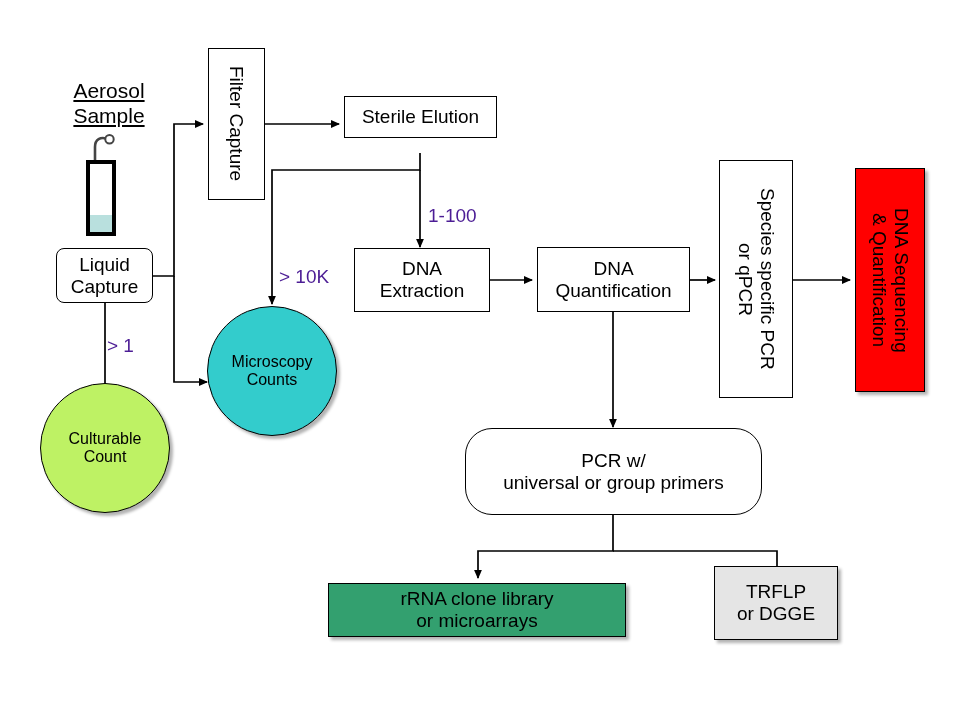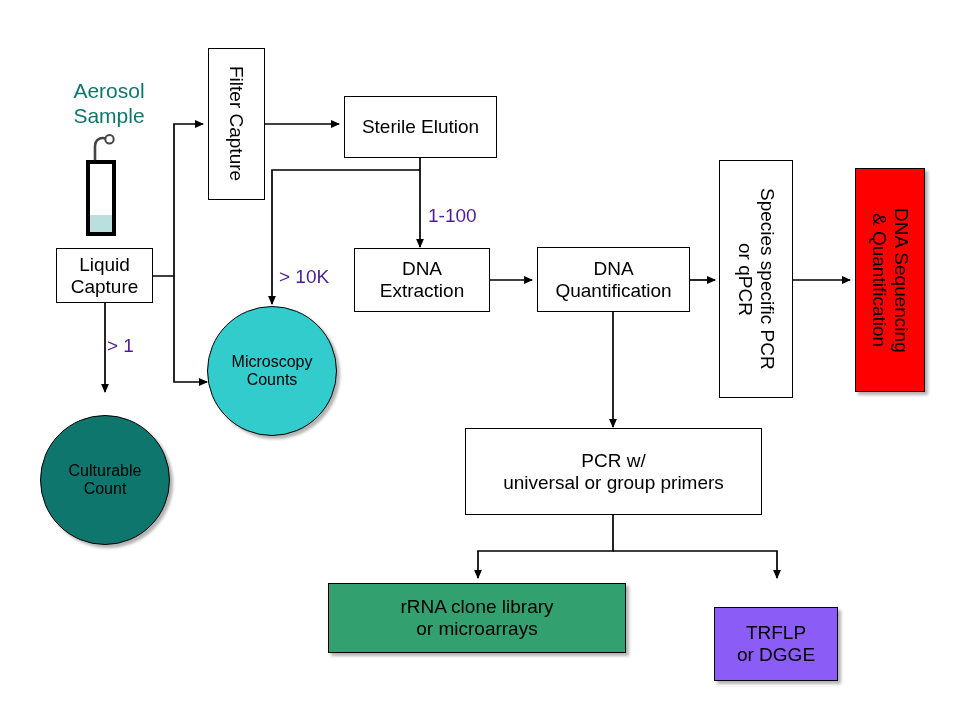--- a/index.html
+++ b/index.html
@@ -53,25 +53,26 @@
     font-size: 16px;
     box-shadow: 3px 3px 3px rgba(0,0,0,0.30);
   }
   .fillnode {
     border: 1px solid #000000;
     font-size: 19px;
     box-shadow: 3px 3px 3px rgba(0,0,0,0.30);
   }
   .plainlabel {
     position: absolute;
-    color: #0f766e;
+    color: #000000;
     font-size: 21px;
     text-align: center;
     line-height: 1.18;
     white-space: pre-line;
+    text-decoration: underline;
   }
   .edgelabel {
     position: absolute;
     color: #4c1d95;
     font-size: 19px;
     white-space: nowrap;
   }
 
   
   #sampler {
@@ -147,52 +148,52 @@
   <div id="sampler" style="left:78px; top:134px; width:46px; height:110px;">
     <svg class="sampler-hook" viewBox="0 0 26 30" xmlns="http://www.w3.org/2000/svg">
       <path d="M5,30 L5,13 C5,5 11,3 16,4.5" fill="none" stroke="#444444" stroke-width="2.6" stroke-linecap="round"></path>
       <circle cx="19.5" cy="5.2" r="4.2" fill="#ffffff" stroke="#444444" stroke-width="2"></circle>
     </svg>
     <div class="sampler-tube">
       <div class="sampler-liquid"></div>
     </div>
   </div>
 
-  <div class="node boxnode" style="left:56px; top:248px; width:97px; height:55px;">Liquid
+  <div class="node boxnode" style="left:56px; top:248px; width:97px; height:55px;border-radius:8px;">Liquid
 Capture</div>
 
   <div class="node boxnode vert" style="left:208px; top:48px; width:57px; height:152px;">Filter Capture</div>
 
-  <div class="node boxnode" style="left:344px; top:96px; width:153px; height:62px;">Sterile Elution</div>
+  <div class="node boxnode" style="left:344px; top:96px; width:153px; height:42px;">Sterile Elution</div>
 
   <div class="node boxnode" style="left:354px; top:248px; width:136px; height:64px;">DNA
 Extraction</div>
 
   <div class="node boxnode" style="left:537px; top:247px; width:153px; height:65px;">DNA
 Quantification</div>
 
   <div class="node boxnode vert" style="left:719px; top:160px; width:74px; height:238px;">Species specific PCR
 or qPCR</div>
 
   <div class="node fillnode vert" style="left:855px; top:168px; width:70px; height:224px; background:#FF0000;">DNA Sequencing
 &amp; Quantification</div>
 
-  <div class="node circlenode" style="left:40px; top:415px; width:130px; height:130px; background:#0f766e;">Culturable
+  <div class="node circlenode" style="left:40px; top:383px; width:130px; height:130px; background:#bef264;">Culturable
 Count</div>
 
   <div class="node circlenode" style="left:207px; top:306px; width:130px; height:130px; background:#33CCCC;">Microscopy
 Counts</div>
 
-  <div class="node boxnode" style="left:465px; top:428px; width:297px; height:87px;">PCR w/
+  <div class="node boxnode" style="left:465px; top:428px; width:297px; height:87px;border-radius:27px;">PCR w/
 universal or group primers</div>
 
-  <div class="node fillnode" style="left:328px; top:583px; width:298px; height:70px; background:#33A06F;">rRNA clone library
+  <div class="node fillnode" style="left:328px; top:583px; width:298px; height:54px; background:#33A06F;">rRNA clone library
 or microarrays</div>
 
-  <div class="node fillnode" style="left:714px; top:607px; width:124px; height:74px; background:#8b5cf6;">TRFLP
+  <div class="node fillnode" style="left:714px; top:566px; width:124px; height:74px; background:#e5e5e5;">TRFLP
 or DGGE</div>
 
   <div class="edgelabel" style="left:107px; top:335px;">&gt; 1</div>
 
   <div class="edgelabel" style="left:279px; top:266px;">&gt; 10K</div>
 
   <div class="edgelabel" style="left:428px; top:205px;">1-100</div>
 
 </div>
 

